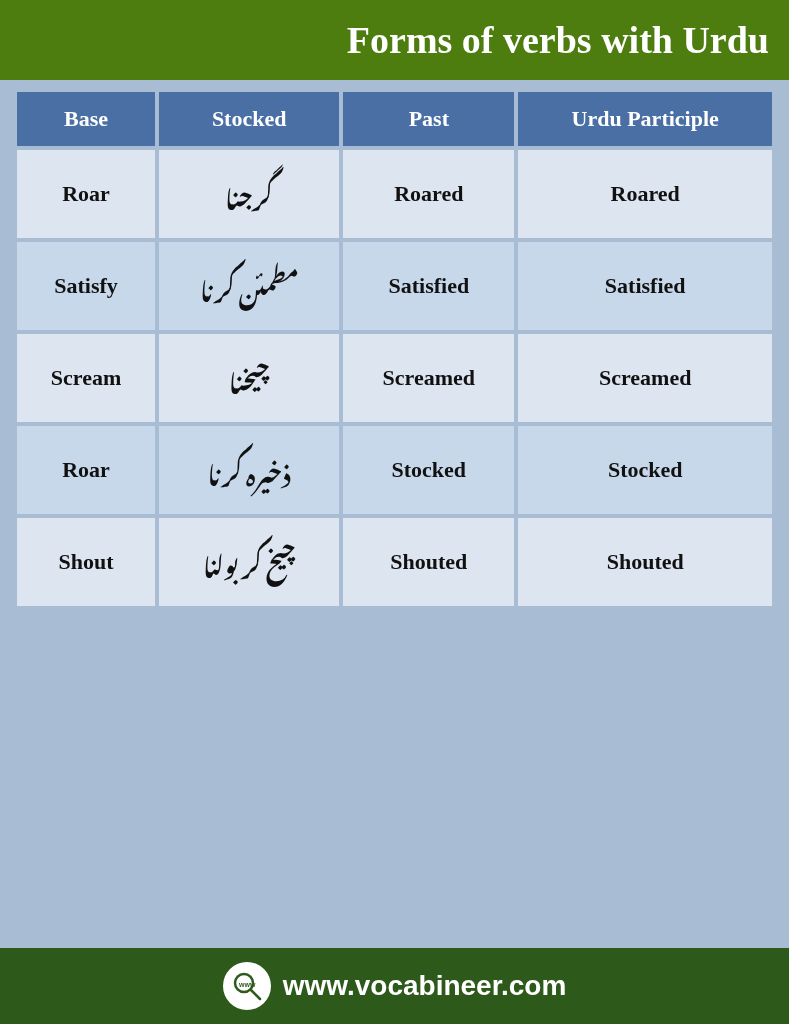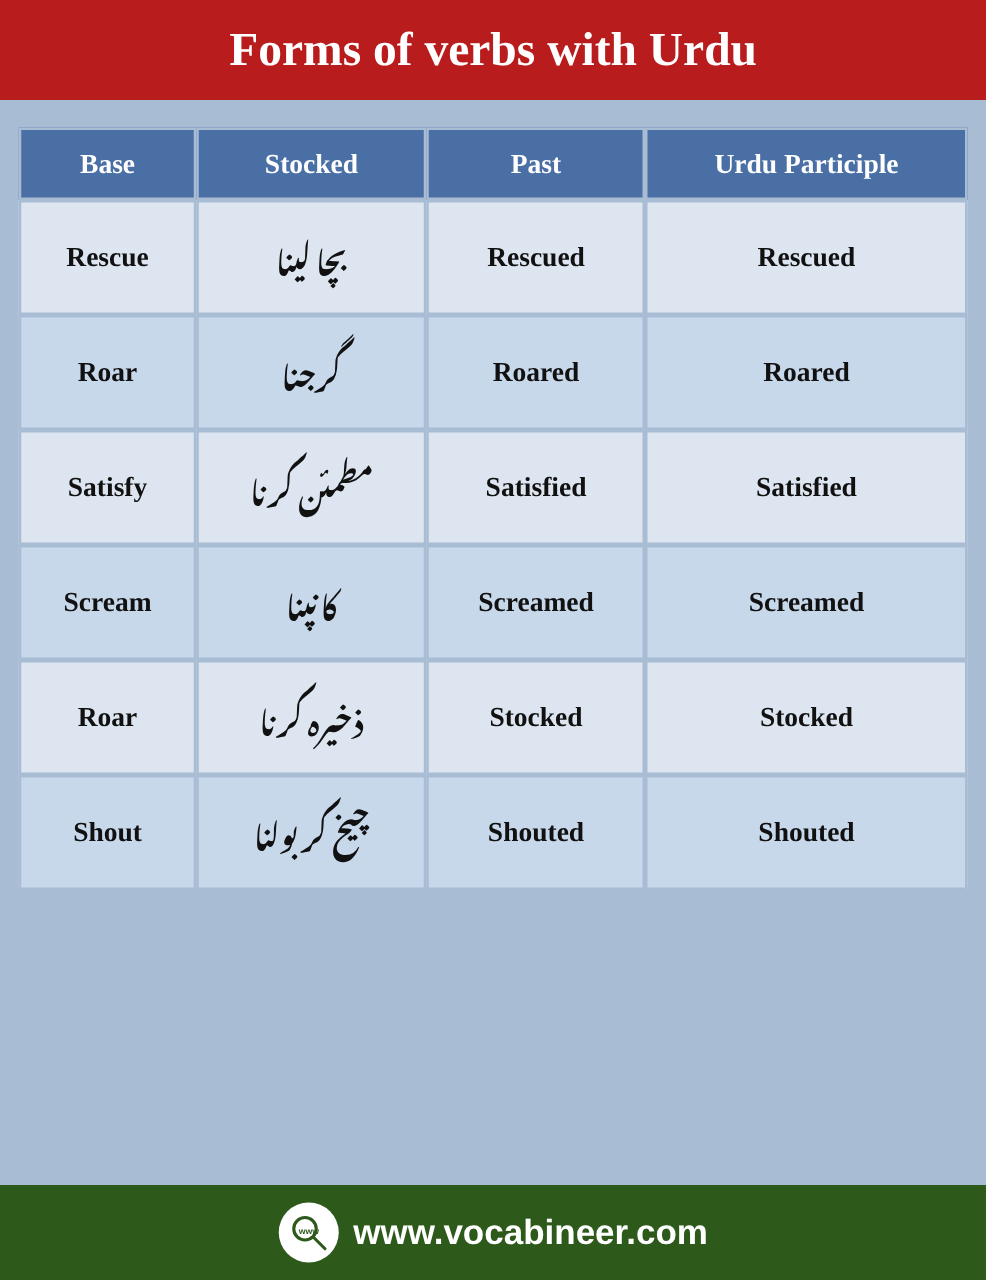--- a/index.html
+++ b/index.html
@@ -19,36 +19,35 @@
 
     .page-wrapper {
       width: 789px;
       min-height: 1024px;
       background-color: #a8bcd4;
       display: flex;
       flex-direction: column;
     }
 
     .title-bar {
-      background-color: #b91c1c;
+      background-color: #4d7c0f;
       padding: 18px 20px;
-      text-align: center;
+      text-align: right;
     }
 
     .title-bar h1 {
       color: white;
       font-size: 38px;
       font-weight: bold;
       font-family: Georgia, serif;
     }
 
     .table-container {
       flex: 1;
       padding: 10px 15px;
-      margin-top: 12px;
     }
 
     table {
       width: 100%;
       border-collapse: separate;
       border-spacing: 0;
     }
 
     thead tr th {
       background-color: #4a6fa5;
@@ -128,41 +127,35 @@
     <table>
       <thead>
         <tr>
           <th>Base</th>
           <th>Stocked</th>
           <th>Past</th>
           <th>Urdu Participle</th>
         </tr>
       </thead>
       <tbody id="table-body">
-      <tr>
-            <td>Rescue</td>
-            <td class="urdu">بچا لینا</td>
-            <td>Rescued</td>
-            <td>Rescued</td>
-          </tr>
           <tr>
             <td>Roar</td>
             <td class="urdu">گرجنا</td>
             <td>Roared</td>
             <td>Roared</td>
           </tr>
           <tr>
             <td>Satisfy</td>
             <td class="urdu">مطمئن کرنا</td>
             <td>Satisfied</td>
             <td>Satisfied</td>
           </tr>
           <tr>
             <td>Scream</td>
-            <td class="urdu">کانپنا</td>
+            <td class="urdu">چیخنا</td>
             <td>Screamed</td>
             <td>Screamed</td>
           </tr>
           <tr>
             <td>Roar</td>
             <td class="urdu">ذخیرہ کرنا</td>
             <td>Stocked</td>
             <td>Stocked</td>
           </tr>
           <tr>

